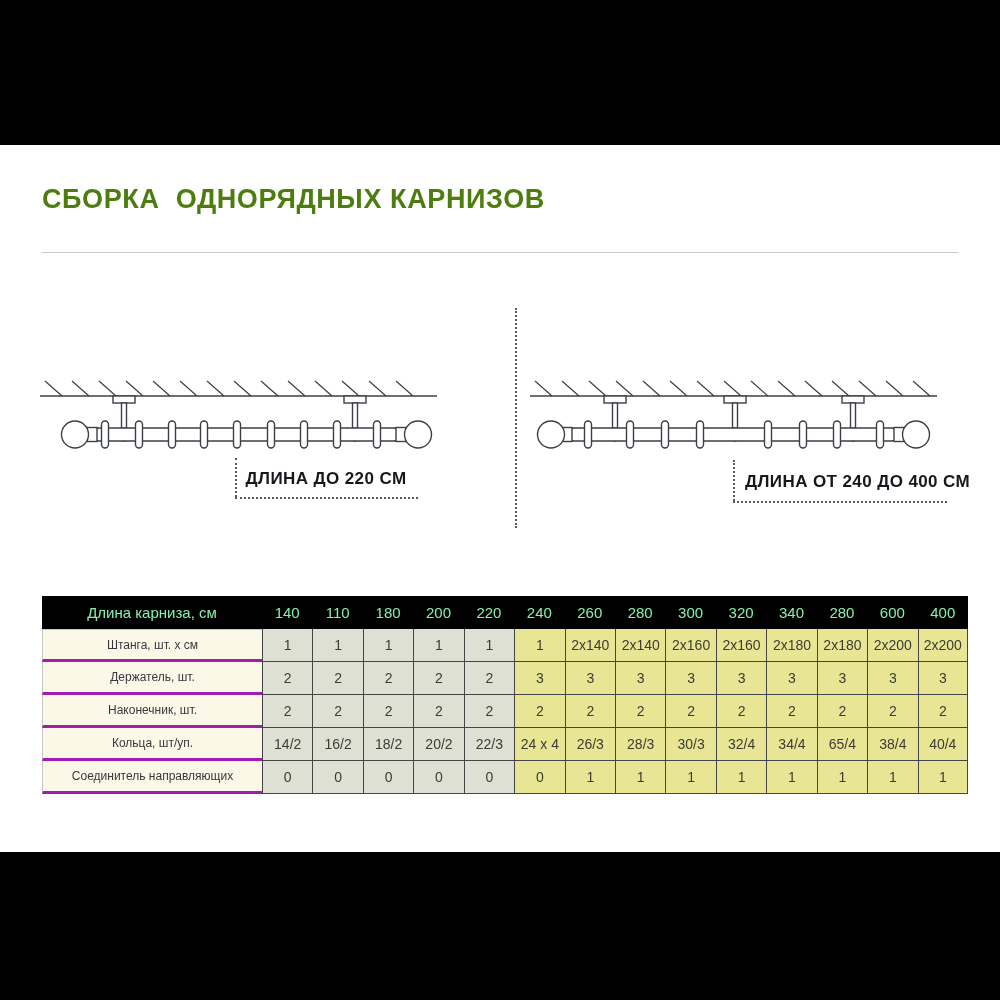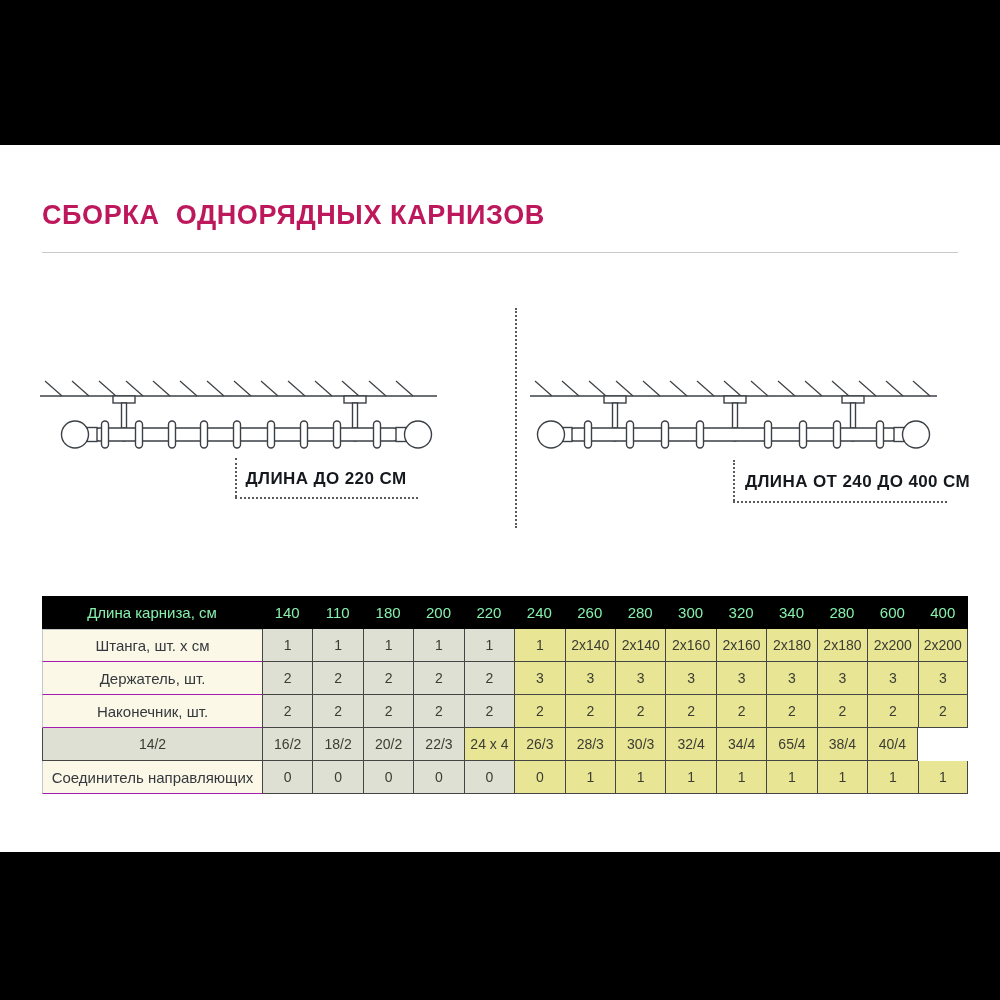--- a/index.html
+++ b/index.html
@@ -4,41 +4,41 @@
 <style>
   *{margin:0;padding:0;box-sizing:border-box}
   html,body{background:#fff}
   body{font-family:"Liberation Sans",sans-serif}
   .canvas{position:relative;width:1000px;height:1000px;background:#ffffff;overflow:hidden}
 
   .bar{position:absolute;left:0;width:1000px;background:#000}
   .bar.top{top:0;height:145px}
   .bar.bottom{top:852px;height:148px}
 
-  .title{position:absolute;left:42px;top:200px;font-size:27px;font-weight:800;
-         color:#be185d;letter-spacing:.6px;white-space:pre}
+  .title{position:absolute;left:42px;top:184px;font-size:27px;font-weight:800;
+         color:#4d7c0f;letter-spacing:.6px;white-space:pre}
   .rule{position:absolute;left:42px;top:252px;width:916px;height:1px;background:#c9c9c9}
 
   .diagram{position:absolute}
   .diagram line{stroke:#3b4046;stroke-width:1.4;fill:none}
   .diagram rect,.diagram circle{stroke:#3b4046;stroke-width:1.4;fill:#ffffff}
   .diagram g[data-hatch] line{stroke-width:1.2}
 
   .dotted-v{position:absolute;width:0;border-left:2px dotted #5a5a5a}
   .dotted-h{position:absolute;height:0;border-top:2px dotted #5a5a5a}
   .dim-label{position:absolute;font-size:17px;font-weight:800;color:#15191d;
              letter-spacing:.4px;white-space:nowrap}
 
   .table{position:absolute;left:42px;top:596px;width:926px}
   .trow{display:grid;grid-template-columns:220px repeat(14,1fr)}
   .cell{height:33px;display:flex;align-items:center;justify-content:center;
         font-size:14px;color:#3c3c34}
   .thead .cell{background:#000;color:#86efac;font-size:15px;border:none;font-weight:400}
-  .cell.label{background:var(--label-bg,#fbf8e8);color:#35393d;font-size:15px;
-              border-left:1px solid #c6c6c6;border-bottom:1px solid #a21caf}
+  .cell.label{background:var(--label-bg,#fbf8e8);color:#35393d;font-size:12px;
+              border-left:1px solid #c6c6c6;border-bottom:3px solid #a21caf}
   .trow:first-child .cell.label{border-top:1px solid #c6c6c6}
   .cell.val{border-left:1px solid var(--cell-border,#454545);
             border-bottom:1px solid var(--cell-border,#454545)}
   .cell.val.last{border-right:1px solid var(--cell-border,#454545)}
   .cell.g1{background:var(--g1,#dde0d2)}
   .cell.g2{background:var(--g2,#e8e694)}
 </style>
 </head>
 <body>
 
@@ -237,20 +237,21 @@
           <div class="cell val g2">2</div>
           <div class="cell val g2">2</div>
           <div class="cell val g2">2</div>
           <div class="cell val g2">2</div>
           <div class="cell val g2">2</div>
           <div class="cell val g2">2</div>
           <div class="cell val g2">2</div>
           <div class="cell val g2 last">2</div>
         </div>
         <div class="trow">
+          <div class="cell label">Кольца, шт/уп.</div>
           <div class="cell val g1">14/2</div>
           <div class="cell val g1">16/2</div>
           <div class="cell val g1">18/2</div>
           <div class="cell val g1">20/2</div>
           <div class="cell val g1">22/3</div>
           <div class="cell val g2">24 х 4</div>
           <div class="cell val g2">26/3</div>
           <div class="cell val g2">28/3</div>
           <div class="cell val g2">30/3</div>
           <div class="cell val g2">32/4</div>

